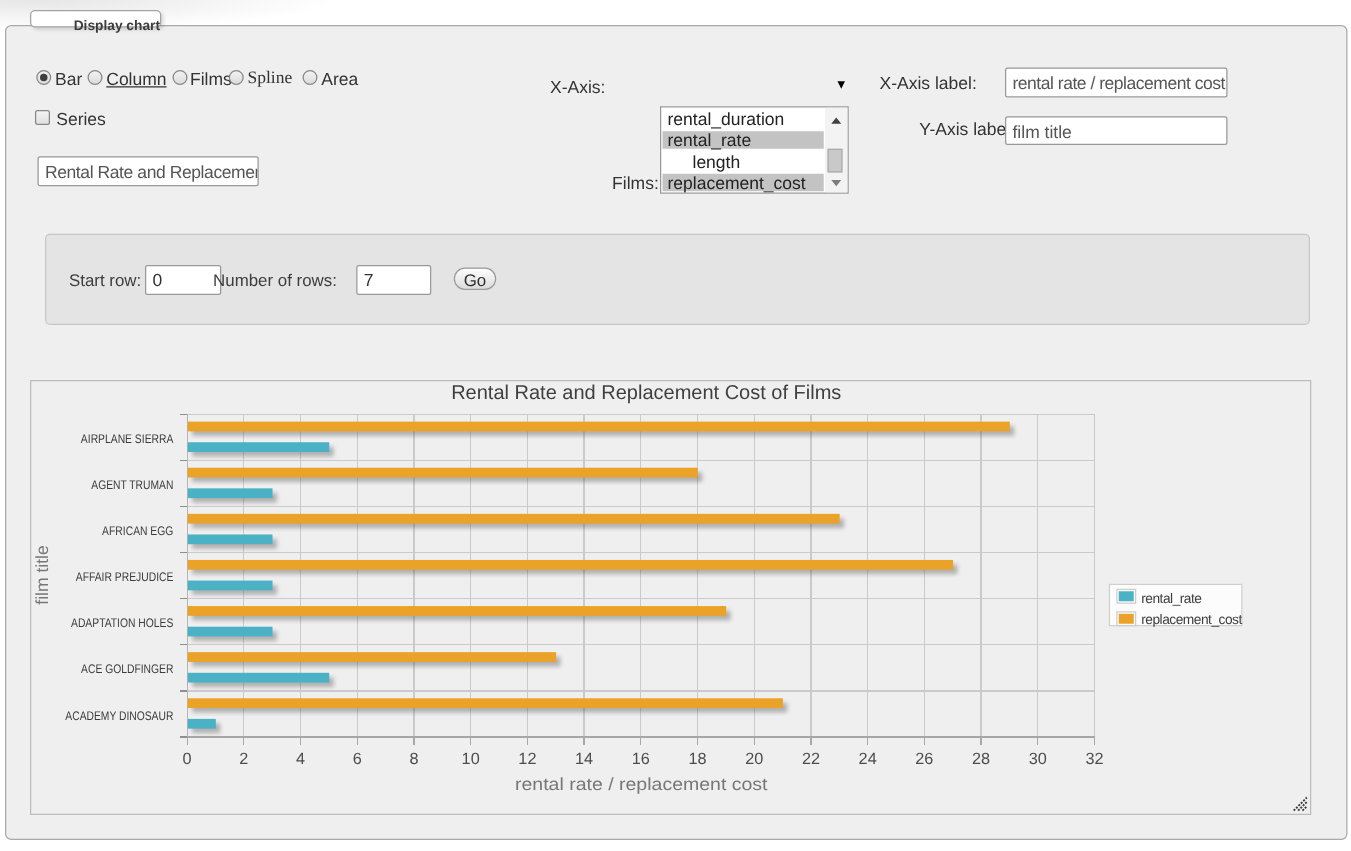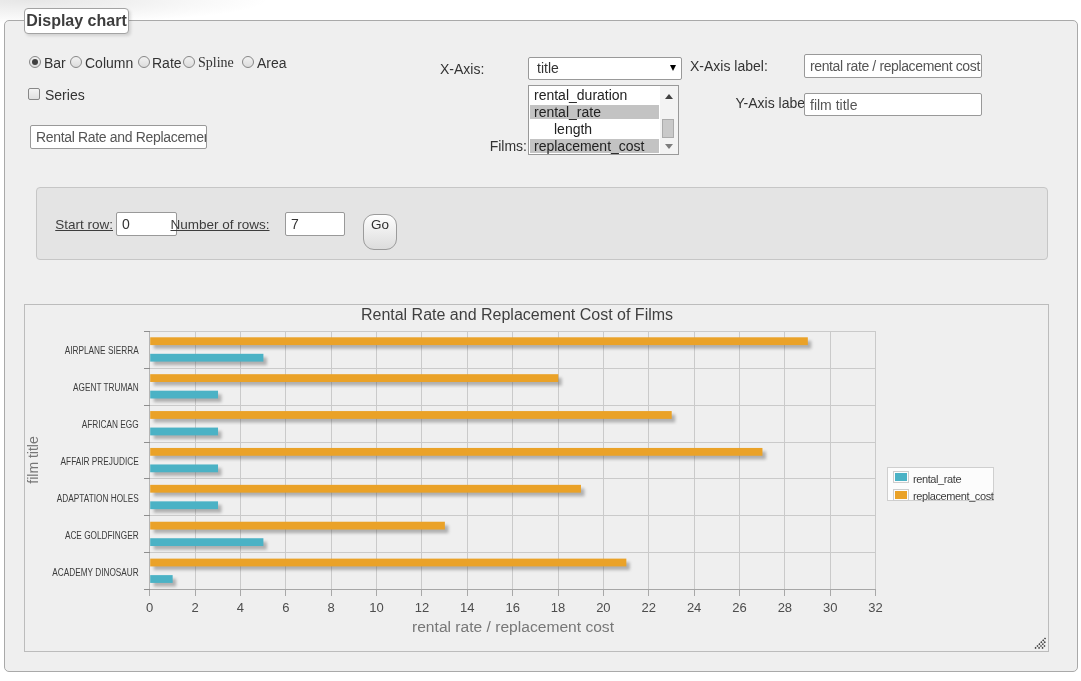--- a/index.html
+++ b/index.html
@@ -1,87 +1,86 @@
 <!DOCTYPE html>
 <html><head>
 <meta charset="utf-8">
 <style>
 * { margin:0; padding:0; box-sizing:border-box; }
 html,body { width:1081px; height:681px; background:#fff; font-family:"Liberation Sans",sans-serif; }
 #page { position:relative; width:1081px; height:681px; overflow:hidden;
   background:radial-gradient(ellipse 340px 34px at 30px 0px, rgba(100,100,100,0.16), rgba(100,100,100,0) 70%), #fff; }
 .abs { position:absolute; }
 #fieldset { left:4px; top:20px; width:1074px; height:652px; background:#efefef; border:1px solid #a9a9a9; border-radius:5px; }
-#legendbox { left:24px; top:8px; width:105px; height:26px; background:#fff; border:1px solid #a3a3a3; border-radius:4px; box-shadow:2px 2px 3px rgba(0,0,0,0.12); text-align:center; line-height:24px; font-size:16px; font-weight:bold; color:#3d3d3d; }
+#legendbox { left:24px; top:8px; width:105px; height:14px; background:#fff; border:1px solid #a3a3a3; border-radius:4px; box-shadow:2px 2px 3px rgba(0,0,0,0.12); text-align:right; line-height:24px; font-size:11px; font-weight:bold; color:#3d3d3d; }
 .lbl { font-size:14px; color:#333; }
 .radio { width:12px; height:12px; border-radius:50%; border:1px solid #878787; background:linear-gradient(#f2f2f2,#dcdcdc); }
 .radio.on::after { content:""; position:absolute; left:2px; top:2px; width:6px; height:6px; border-radius:50%; background:#3f3f3f; }
 .checkbox { width:12px; height:12px; border:1px solid #878787; border-radius:2px; background:linear-gradient(#f4f4f4,#e0e0e0); }
 .tinput { background:#fff; border:1px solid #999; border-radius:2px; font-size:14px; color:#555; line-height:22px; padding-left:5px; white-space:nowrap; overflow:hidden; }
 #selectbox { left:528px; top:57px; width:154px; height:23px; background:#fff; border:1px solid #999; border-radius:2px; font-size:14px; color:#333; line-height:21px; padding-left:8px; }
 #selarrow { left:669.5px; top:64.5px; width:0; height:0; border-left:3.4px solid transparent; border-right:3.4px solid transparent; border-top:6.2px solid #000; }
 #listbox { left:528px; top:85px; width:151px; height:70px; background:#fff; border:1px solid #999; overflow:hidden; }
 .litem { position:absolute; left:1px; width:129px; height:17.2px; font-size:14px; color:#222; line-height:16.5px; padding-left:4px; white-space:nowrap; }
 .lsel { position:absolute; left:1px; width:129px; height:14px; background:#c3c3c3; }
 #sbar { position:absolute; right:0; top:0; width:18px; height:68px; background:#f3f3f3; }
 .sarrow-up { position:absolute; left:4.5px; top:8px; width:0; height:0; border-left:4px solid transparent; border-right:4px solid transparent; border-bottom:5.5px solid #414141; }
 .sarrow-dn { position:absolute; left:4.5px; bottom:5px; width:0; height:0; border-left:4px solid transparent; border-right:4px solid transparent; border-top:5.5px solid #7d7d7d; }
 #sthumb { position:absolute; left:2px; top:33px; width:12px; height:19px; background:#c9c9c9; border:1px solid #ababab; }
 #graybox { left:36px; top:187px; width:1012px; height:73px; background:#e4e4e4; border:1px solid #c6c6c6; border-radius:4px; }
-.glbl { font-size:13.5px; color:#3d3d3d;text-decoration:underline; }
-#gobtn { left:363px; top:213.5px; width:34px; height:36px; border:1px solid #9b9b9b; border-radius:11px; background:linear-gradient(#fefefe,#dcdcdc); text-align:center; font-size:13.5px; font-weight:500; color:#2e2e2e; line-height:19.5px; }
+.glbl { font-size:13.5px; color:#3d3d3d; }
+#gobtn { left:363px; top:213.5px; width:34px; height:18px; border:1px solid #9b9b9b; border-radius:11px; background:linear-gradient(#fefefe,#dcdcdc); text-align:center; font-size:13.5px; font-weight:500; color:#2e2e2e; line-height:19.5px; }
 #chartbox { left:24px; top:304px; width:1025px; height:348px; border:1px solid #bcbcbc; }
 #chlegend { left:887px; top:467px; width:107px; height:34px; background:#fcfcfc; border:1px solid #cfcfcf; }
 .swatch { position:absolute; left:4.5px; width:16px; height:12px; border:1px solid #cdcdcd; padding:1px; background:transparent; }
 .swatch > div { width:12px; height:8px; }
 .swlbl { position:absolute; left:25px; font-size:11px; color:#3d3d3d; letter-spacing:-0.4px; }
 #grabber { left:1034px; top:637px; width:13px; height:13px; }
 </style>
 </head>
 <body>
 <div id="page">
   <div class="abs" id="fieldset"></div>
   <div class="abs" id="legendbox">Display chart</div>
 
   <div class="abs radio on" style="left:29px; top:56px;"></div>
   <div class="abs lbl" style="left:44px; top:55px;">Bar</div>
   <div class="abs radio" style="left:70px; top:56px;"></div>
-  <div class="abs lbl" style="left:85px; top:55px;">Column</div>
+  <div class="abs lbl" style="left:85px; top:55px;text-decoration:underline;">Column</div>
   <div class="abs radio" style="left:138px; top:56px;"></div>
-  <div class="abs lbl" style="left:152px; top:55px;">Rate</div>
+  <div class="abs lbl" style="left:152px; top:55px;">Films</div>
   <div class="abs radio" style="left:183px; top:56px;"></div>
   <div class="abs lbl" style="left:198px; top:55px;font-family:Liberation Serif, serif;">Spline</div>
   <div class="abs radio" style="left:242px; top:56px;"></div>
   <div class="abs lbl" style="left:257px; top:55px;">Area</div>
 
   <div class="abs checkbox" style="left:28px; top:88px;"></div>
   <div class="abs lbl" style="left:45px; top:87px;">Series</div>
 
   <div class="abs tinput" style="left:30px; top:125px; width:177px; height:24px; letter-spacing:-0.33px;">Rental Rate and Replacement Cost of Films</div>
 
   <div class="abs lbl" style="left:440px; top:61px; width:87px; text-align:left;">X-Axis:</div>
-  <div class="abs" id="selectbox">title</div>
   <div class="abs" id="selarrow"></div>
 
   <div class="abs lbl" style="left:440px; top:138px; width:87px; text-align:right;">Films:</div>
   <div class="abs" id="listbox">
     <div class="lsel" style="top:18.7px;"></div>
     <div class="lsel" style="top:53.1px;"></div>
     <div class="litem" style="top:0.5px;">rental_duration</div>
     <div class="litem" style="top:17.7px;">rental_rate</div>
     <div class="litem" style="top:34.9px;padding-left:24px;">length</div>
     <div class="litem" style="top:52.1px;">replacement_cost</div>
     <div id="sbar">
       <div class="sarrow-up"></div>
       <div id="sthumb"></div>
       <div class="sarrow-dn"></div>
     </div>
   </div>
 
-  <div class="abs lbl" style="left:690px; top:58px; width:105px; text-align:left;">X-Axis label:</div>
+  <div class="abs lbl" style="left:690px; top:58px; width:105px; text-align:center;">X-Axis label:</div>
   <div class="abs tinput" style="left:804px; top:54px; width:178px; height:24px; letter-spacing:-0.38px;">rental rate / replacement cost</div>
   <div class="abs lbl" style="left:707px; top:95px; width:105px; text-align:right;">Y-Axis label:</div>
   <div class="abs tinput" style="left:804px; top:93px; width:178px; height:23px;">film title</div>
 
   <div class="abs" id="graybox"></div>
   <div class="abs glbl" style="left:40px; top:217px; width:73px; text-align:right;">Start row:</div>
   <div class="abs tinput" style="left:116px; top:212px; width:61px; height:24px; color:#333;">0</div>
   <div class="abs glbl" style="left:160px; top:217px; width:120px; text-align:center; white-space:nowrap;">Number of rows:</div>
   <div class="abs tinput" style="left:285px; top:212px; width:60px; height:24px; color:#333;">7</div>
   <div class="abs" id="gobtn">Go</div>

